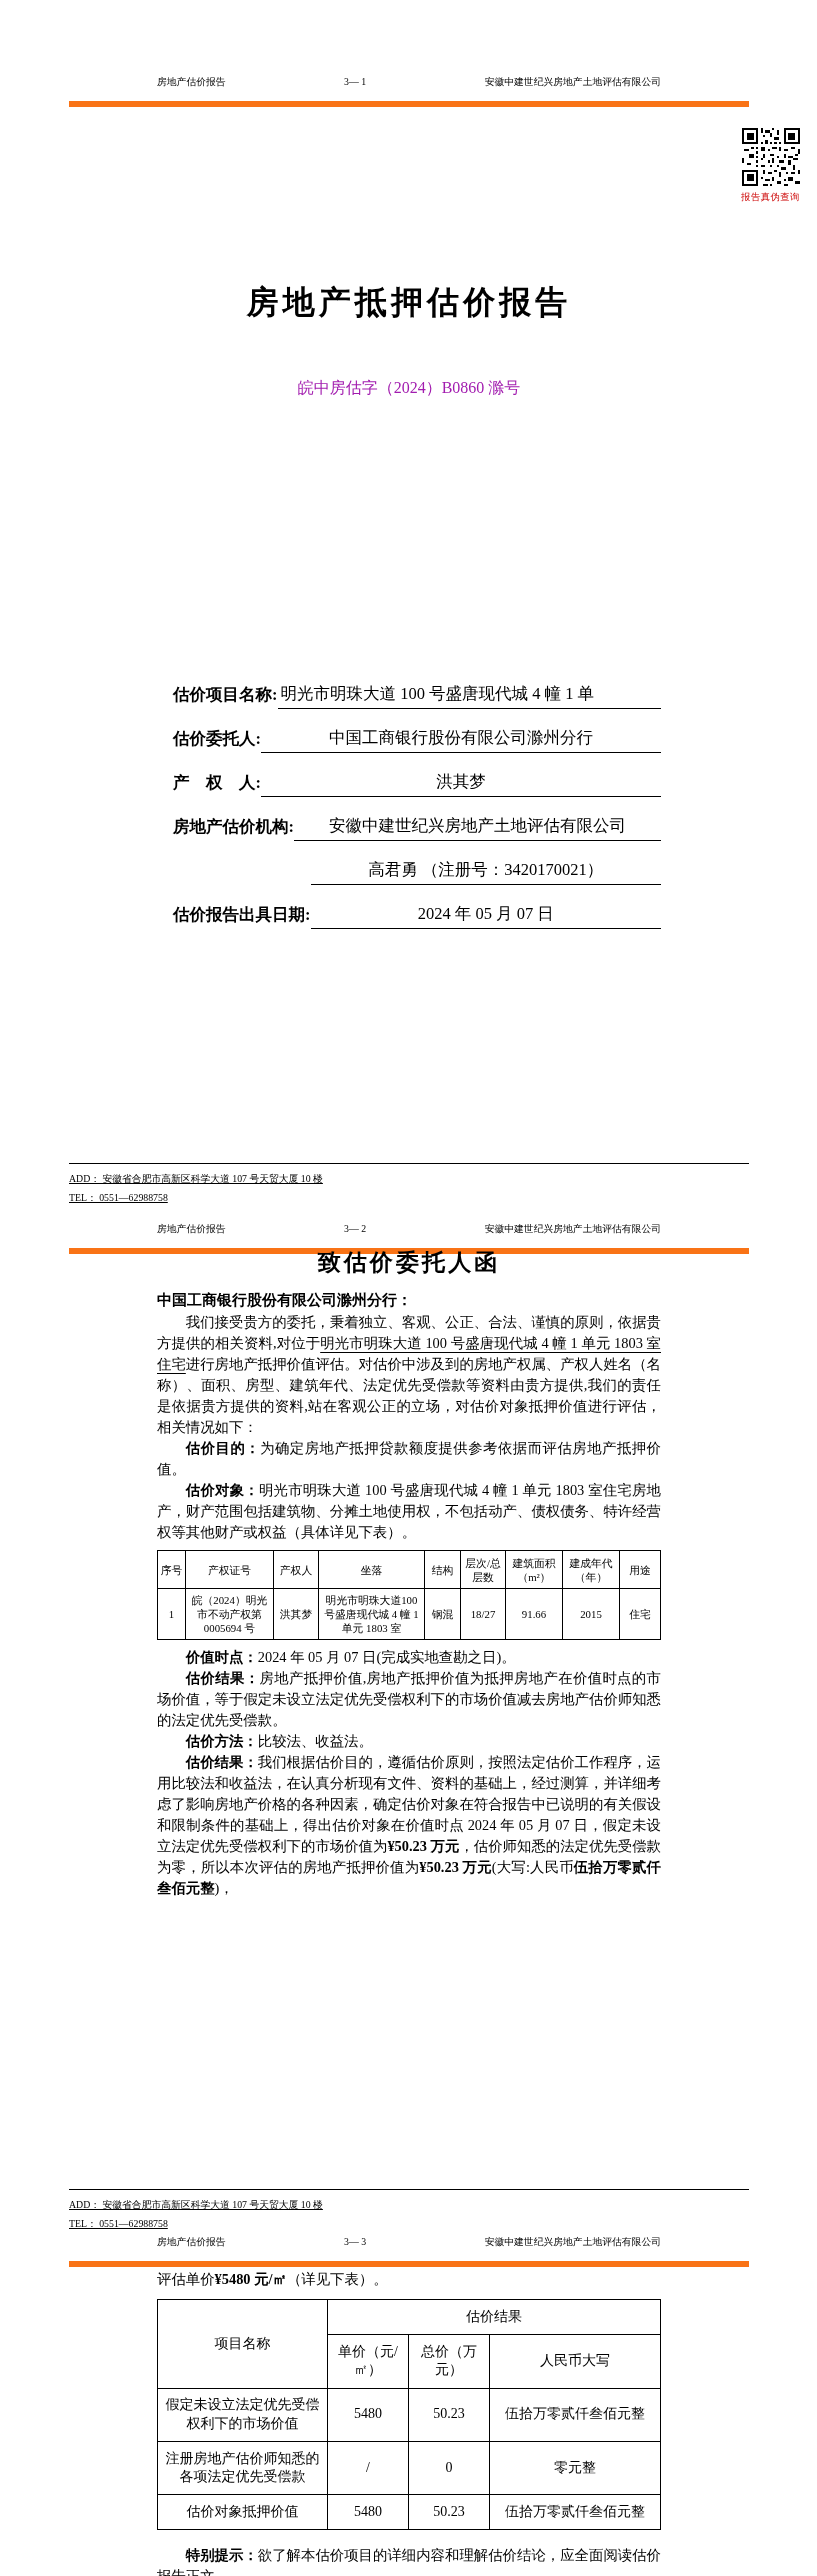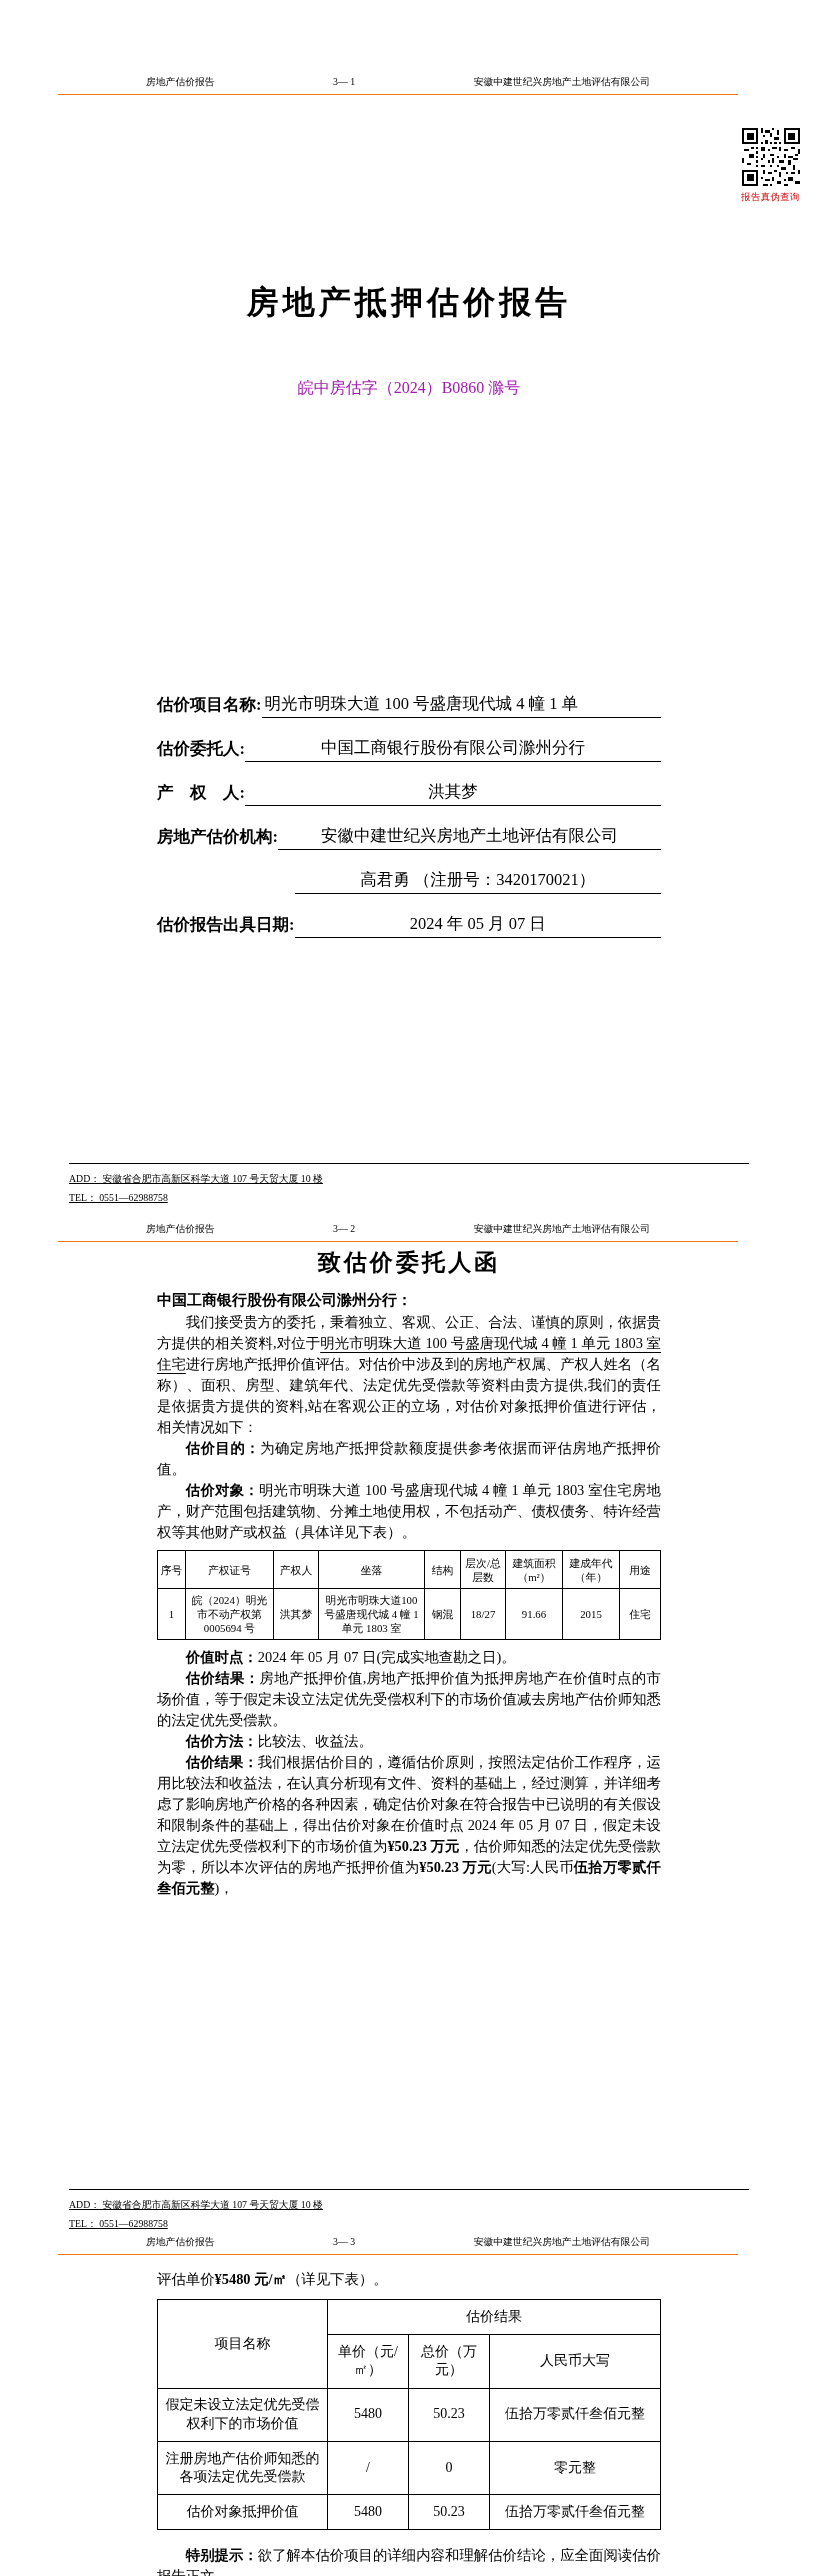--- a/index.html
+++ b/index.html
@@ -4,31 +4,31 @@
 <style>
   * { margin:0; padding:0; box-sizing:border-box; }
   html, body { background:#ffffff; }
   .doc {
     position:relative; width:818px; height:3300px; margin:0 auto;
     background:#ffffff; color:#000000;
     font-family:"Liberation Serif", serif;
   }
 
   
-  .run-hdr { position:absolute; left:58px; width:680px; border-bottom:1px solid #f97316; padding:0 88px 5px 88px; }
+  .run-hdr { position:absolute; left:69px; width:680px; border-bottom:6px solid #f97316; padding:0 88px 12px 88px; }
   .run-hdr-row { display:flex; justify-content:space-between; align-items:baseline; font-size:9.8px; }
   .run-ftr { position:absolute; left:69px; width:680px; border-top:1px solid #000; padding-top:5.2px; font-size:9.8px; line-height:19px;text-decoration:underline; }
 
   
   .qr-block { position:absolute; top:128px; left:740px; width:61px; text-align:center; }
   .qr-caption { margin-top:3.1px; font-size:9.3px; color:#cc0000; letter-spacing:0.5px; }
   .cover-title { position:absolute; top:264px; left:0; width:100%; text-align:center; font-size:32px; font-weight:700; letter-spacing:4.1px;margin-top:17px; }
   .doc-no { position:absolute; top:378px; left:0; width:100%; text-align:center; font-size:16px; color:#a21caf; }
   .cover-form { position:absolute; top:674px; left:157px; width:504px; font-size:16.5px; }
-  .cover-row { display:flex; align-items:flex-end; height:44px; }
+  .cover-row { display:flex; align-items:center; height:44px;margin-left:16px; }
   .cover-label { font-weight:700; white-space:pre; padding-bottom:2.1px; }
   .cover-label.ghost { visibility:hidden; }
   .cover-value { flex:1; border-bottom:1px solid #000; text-align:center; padding:0 3.1px 2.1px 3.1px; white-space:nowrap; }
   .cover-value.left { text-align:left; }
 
   
   .body-col { position:absolute; left:157px; width:504px; font-size:14.4px; line-height:21px; text-align:justify; }
   .letter-title { text-align:center; font-size:23px; font-weight:700; letter-spacing:3.1px; line-height:31px; margin-bottom:10.3px; }
   .addressee { font-weight:700; font-size:15px; line-height:24px; }
   p.para { text-indent:2em; }

